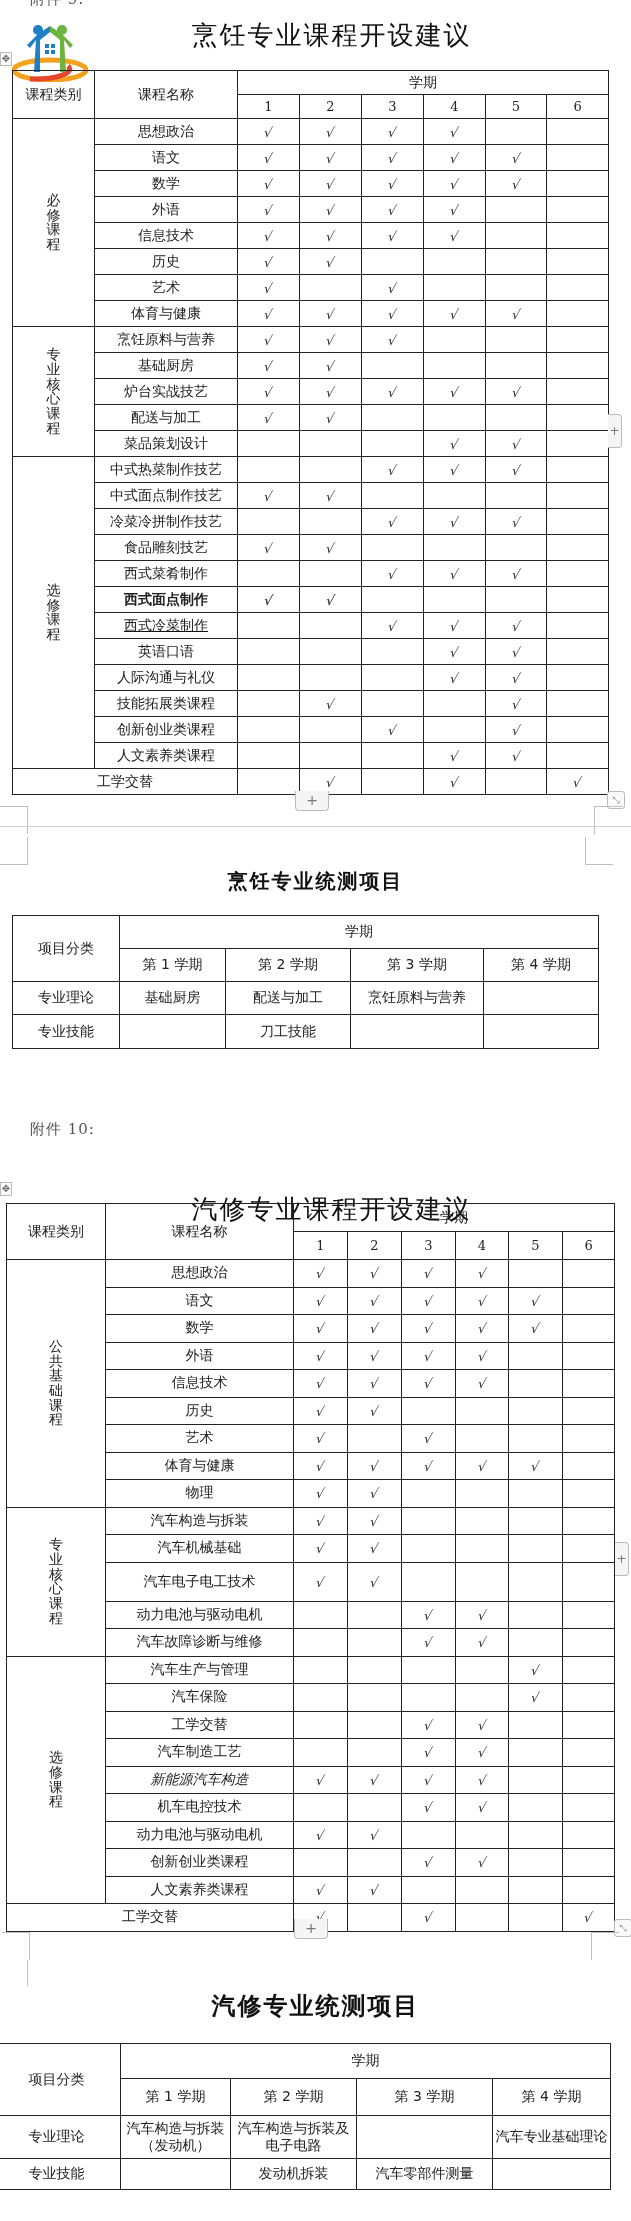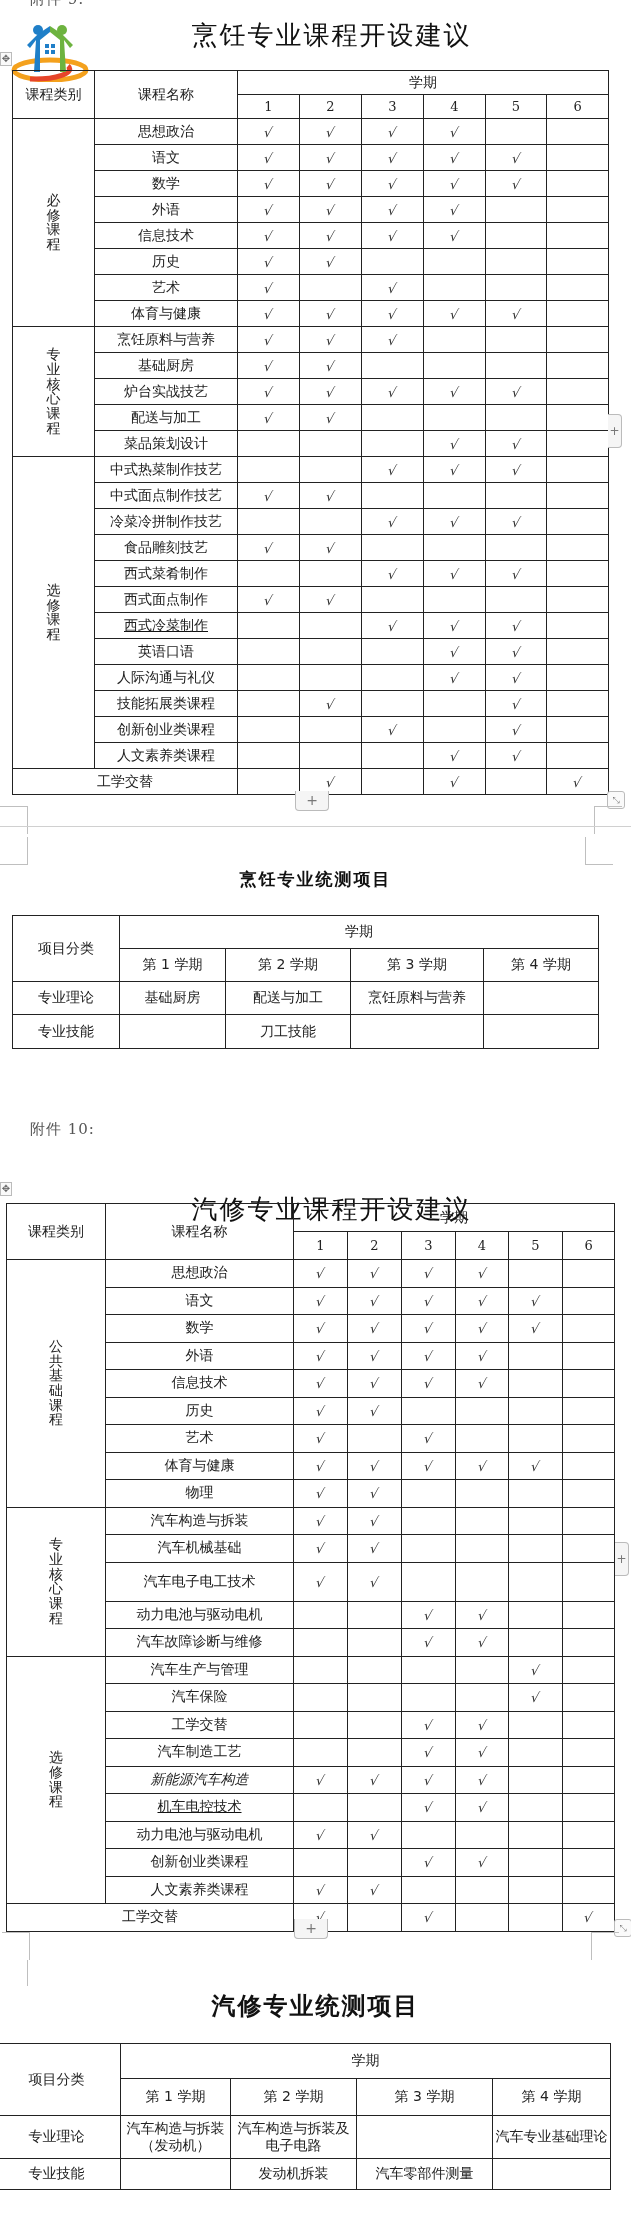--- a/index.html
+++ b/index.html
@@ -235,21 +235,21 @@
       </tr>
       <tr style="height: 26px;">
         <td>西式菜肴制作</td>
         <td class="check"></td>
         <td class="check"></td>
         <td class="check"><span>√</span></td>
         <td class="check"><span>√</span></td>
         <td class="check"><span>√</span></td>
         <td class="check"></td>
       </tr>
-      <tr style="height: 26px;">
+      <tr style="height: 26px; font-weight: bold;">
         <td>西式面点制作</td>
         <td class="check"><span>√</span></td>
         <td class="check"><span>√</span></td>
         <td class="check"></td>
         <td class="check"></td>
         <td class="check"></td>
         <td class="check"></td>
       </tr>
       <tr style="height: 26px; text-decoration: underline;">
         <td>西式冷菜制作</td>
@@ -319,21 +319,21 @@
 <div class="abs add-row-btn" style="left:295px;top:791px;">+</div>
 <div class="abs add-col-btn" style="left:608px;top:414px;">+</div>
 <div class="abs resize-handle" style="left:607px;top:791px;">⤡</div>
 
 <div class="abs corner c-bl" style="left:0;top:806px;"></div>
 <div class="abs corner c-br" style="left:594px;top:806px;"></div>
 <div class="abs page-gap" style="top:826px;"></div>
 <div class="abs corner c-tl" style="left:0;top:837px;"></div>
 <div class="abs corner c-tr" style="left:585px;top:837px;"></div>
 
-<div class="abs title" style="top:868px;font-size:17px;">烹饪专业统测项目</div>
+<div class="abs title" style="top:868px;font-size:20px;">烹饪专业统测项目</div>
 
 <table class="grid" id="e1" style="left:12px;top:915px;width:586px;">
   <colgroup>
       <col style="width:107px">
       <col style="width:106px">
       <col style="width:125px">
       <col style="width:133px">
       <col style="width:115px">
     </colgroup>
   <tbody id="e1-body">
@@ -560,21 +560,21 @@
       </tr>
       <tr style="height: 27.5px; font-style: italic;">
         <td>新能源汽车构造</td>
         <td class="check"><span>√</span></td>
         <td class="check"><span>√</span></td>
         <td class="check"><span>√</span></td>
         <td class="check"><span>√</span></td>
         <td class="check"></td>
         <td class="check"></td>
       </tr>
-      <tr style="height: 27.5px; text-decoration: underline;">
+      <tr style="height: 27.5px;">
         <td>机车电控技术</td>
         <td class="check"></td>
         <td class="check"></td>
         <td class="check"><span>√</span></td>
         <td class="check"><span>√</span></td>
         <td class="check"></td>
         <td class="check"></td>
       </tr>
       <tr style="height: 27.5px;">
         <td>动力电池与驱动电机</td>

